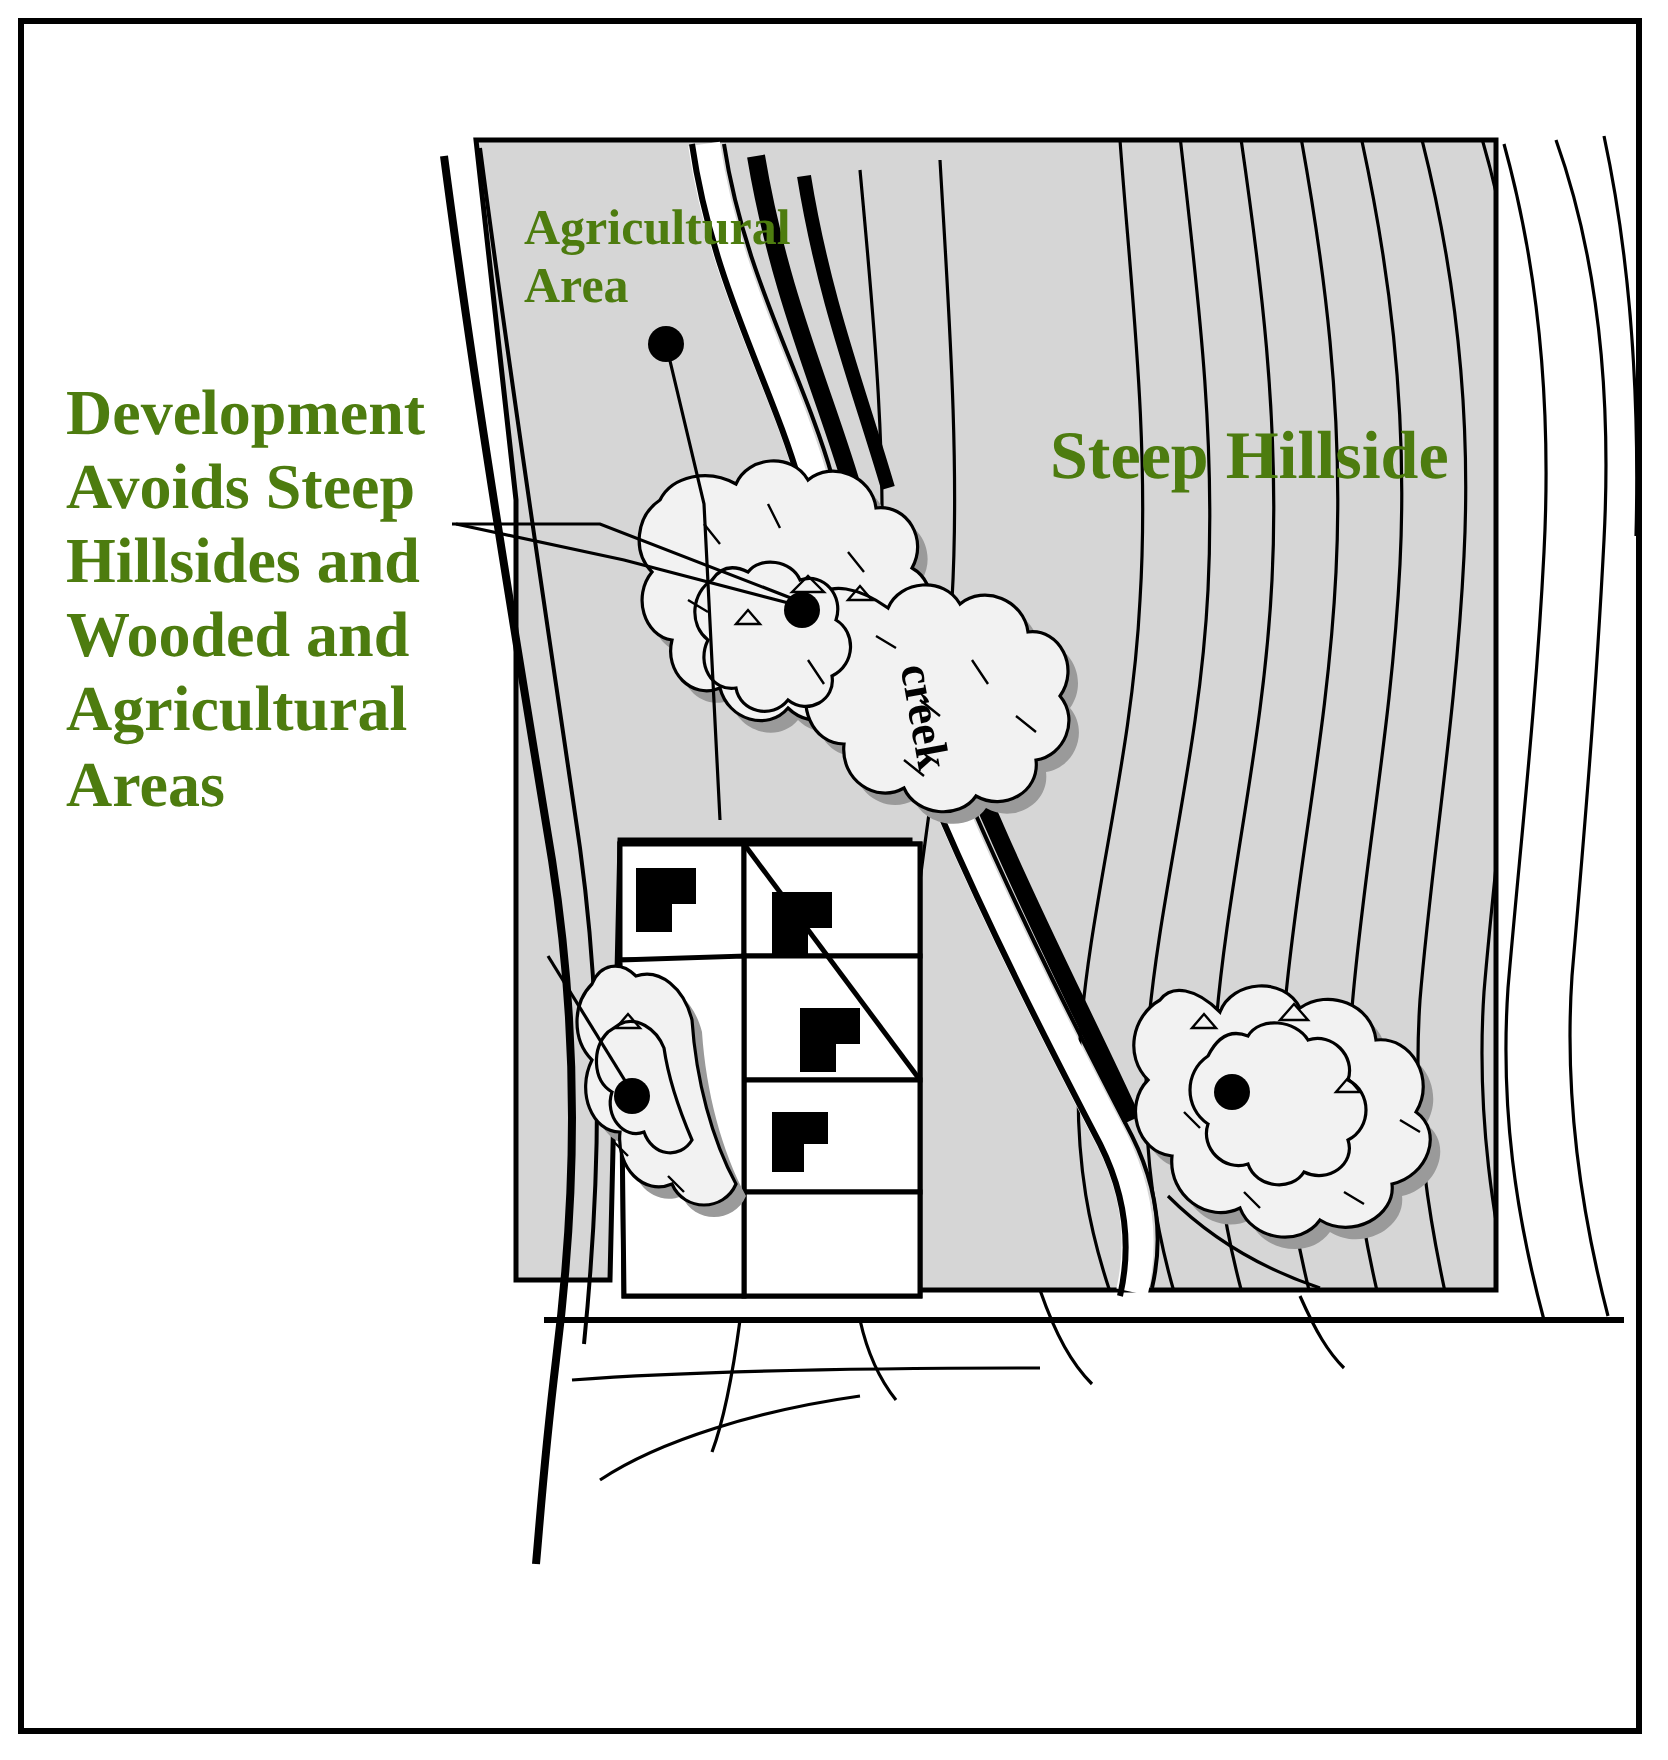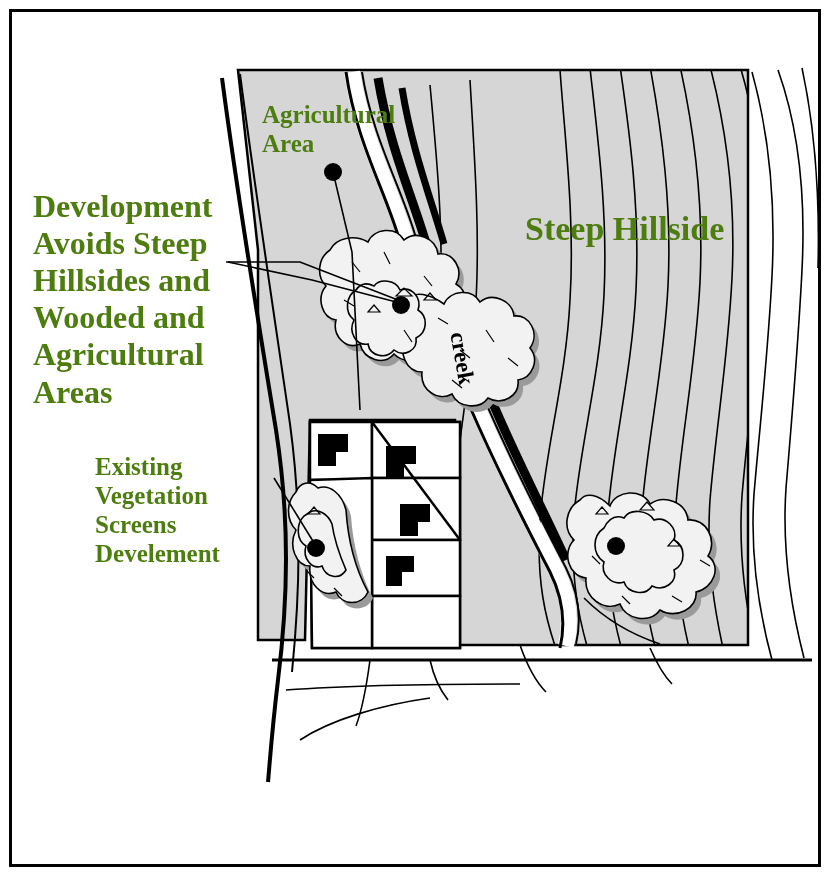--- a/index.html
+++ b/index.html
@@ -261,20 +261,16 @@
 
   <div class="label" id="label-steep">Steep Hillside</div>
 
   <div class="label" id="label-development">Development
 Avoids Steep
 Hillsides and
 Wooded and
 Agricultural
 Areas</div>
 
-  <div class="label" id="label-existing">Existing
-Vegetation
-Screens
-Develement</div>
 
   <div id="label-creek">creek</div>
 
 </div>
 
 </body></html>

